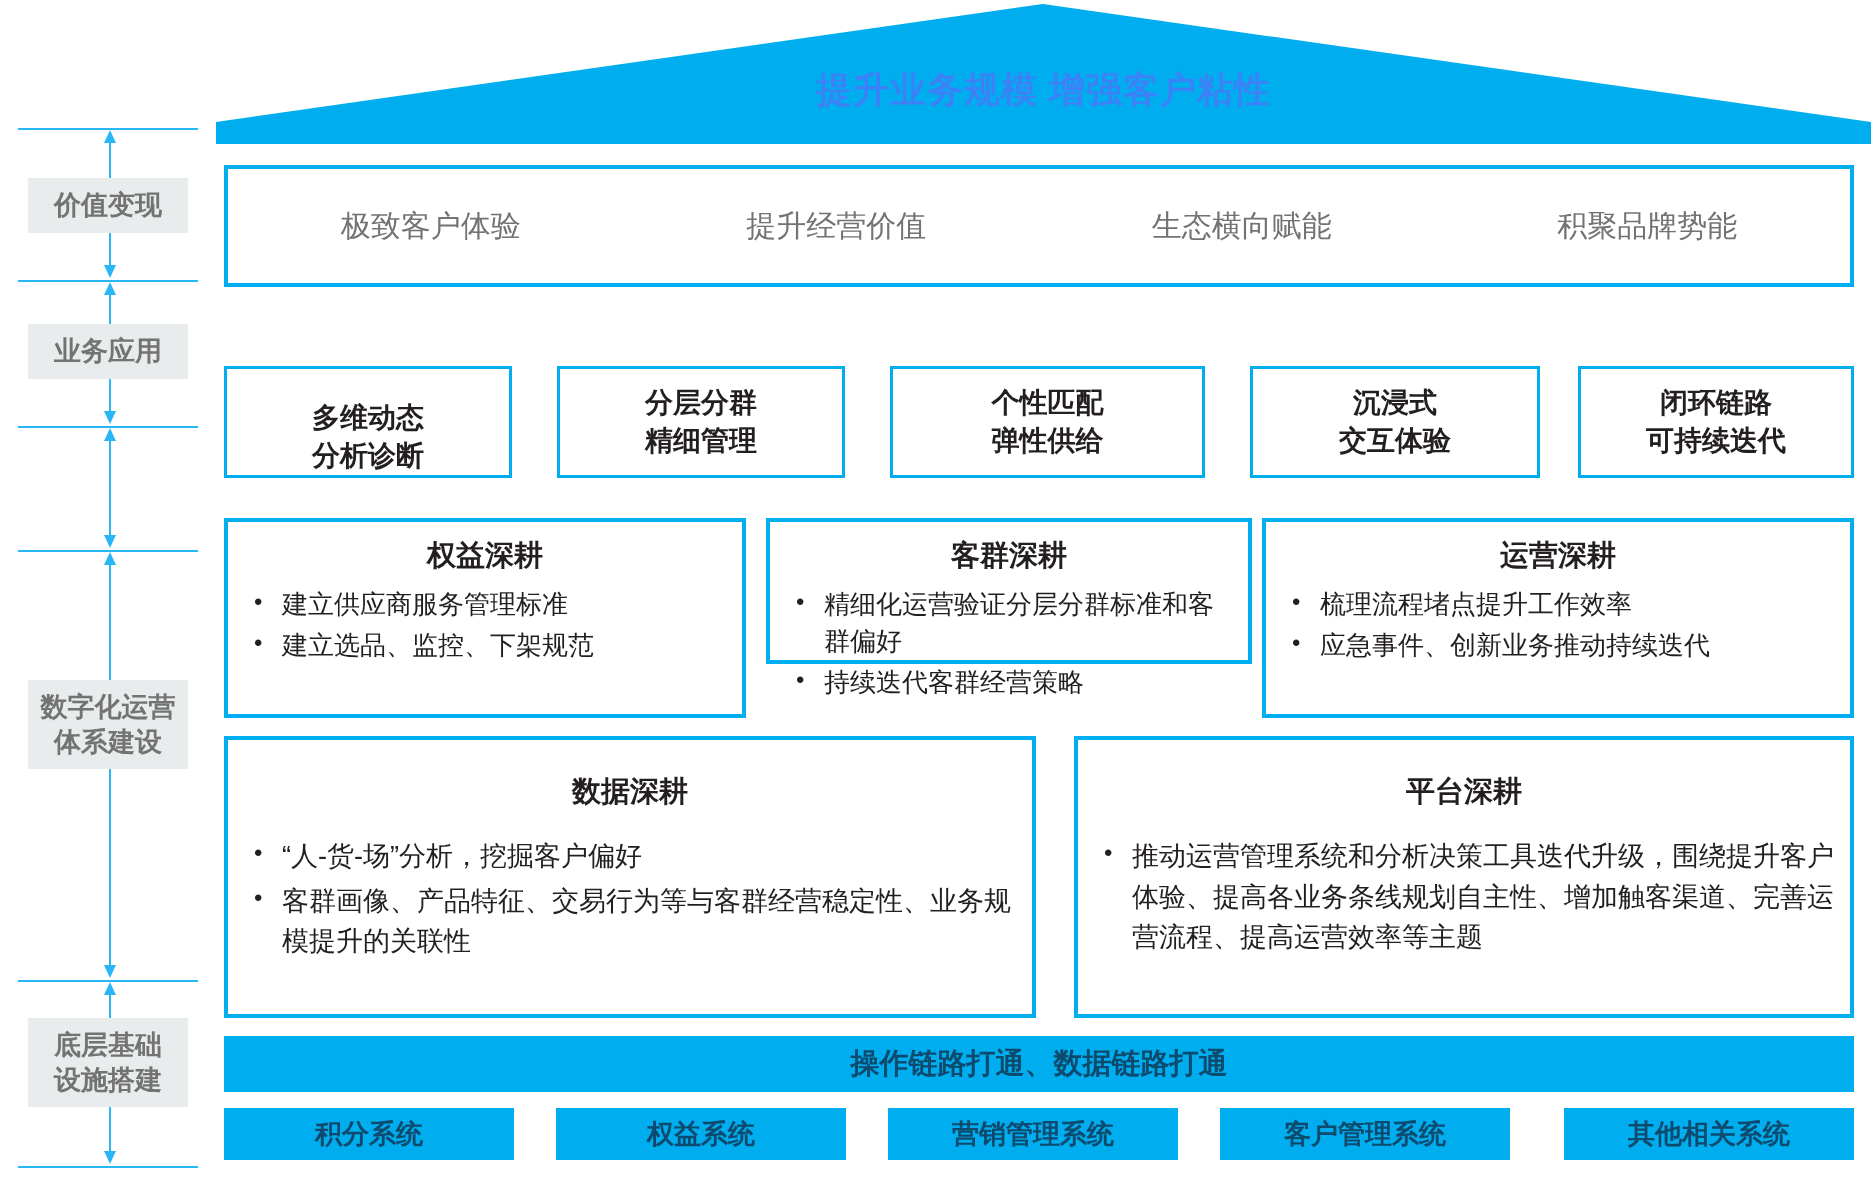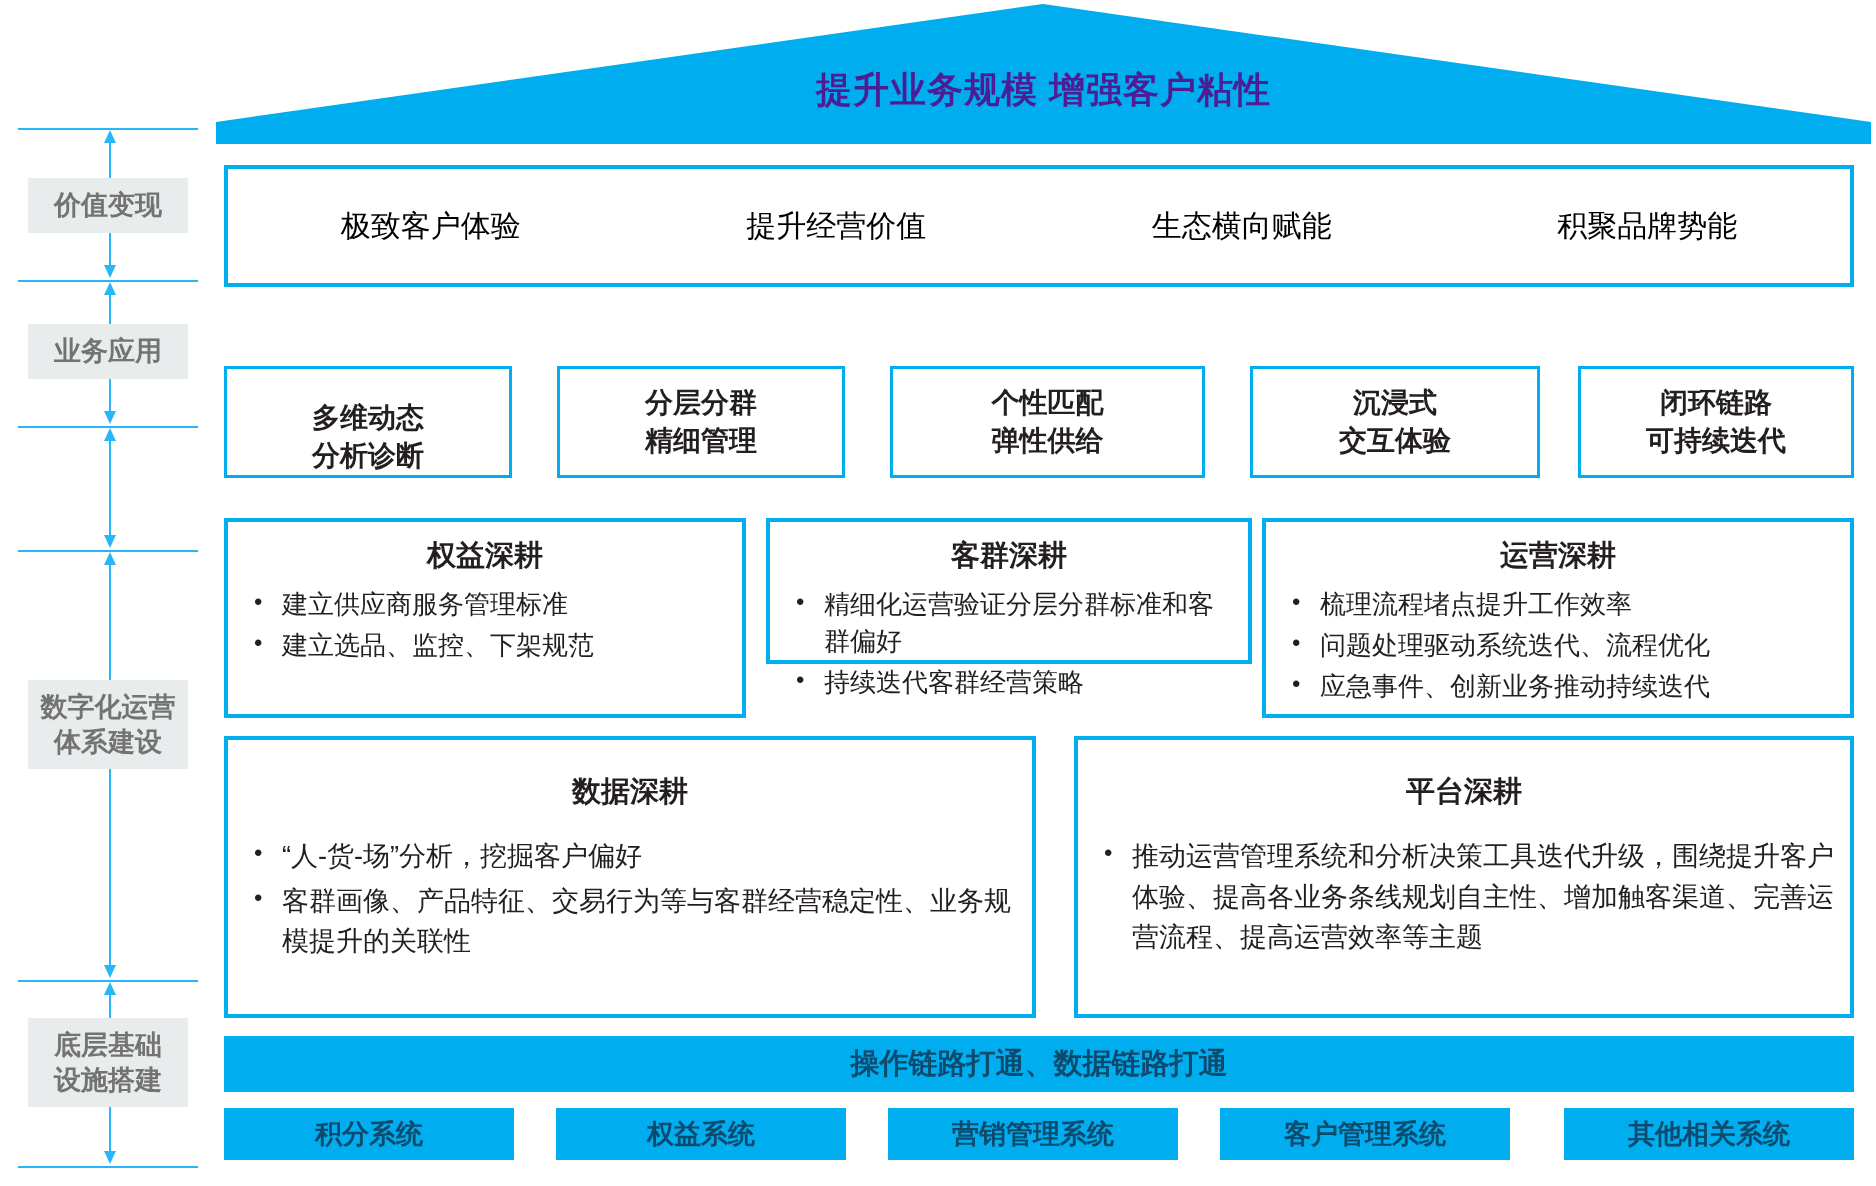--- a/index.html
+++ b/index.html
@@ -27,21 +27,21 @@
     width: 1655px;
     height: 140px;
   }
   .roof svg { display: block; }
   .roof-label {
     position: absolute;
     left: 0;
     top: 62px;
     width: 1655px;
     text-align: center;
-    color: #4c1d95;
+    color: #3b82f6;
     font-size: 36px;
     font-weight: bold;
     letter-spacing: 1px;
   }
 
   
   .axis-col {
     position: absolute;
     left: 18px;
     top: 128px;
@@ -83,21 +83,21 @@
     box-sizing: border-box;
     border: 4px solid #00aeef;
     background: #ffffff;
   }
 
   .value-band {
     display: flex;
     align-items: center;
     justify-content: space-around;
     font-size: 30px;
-    color: #000000;
+    color: #737373;
   }
   .value-band span { padding: 0 6px; }
 
   .app-box {
     display: flex;
     align-items: center;
     justify-content: center;
     text-align: center;
     font-size: 28px;
     font-weight: bold;
@@ -270,21 +270,20 @@
     <ul class="bullets">
       <li>精细化运营验证分层分群标准和客群偏好</li>
       <li>持续迭代客群经营策略</li>
     </ul>
   </div>
 
   <div class="box deep-box" style="left:1262px; top:518px; width:592px; height:200px;">
     <div class="deep-title">运营深耕</div>
     <ul class="bullets">
       <li>梳理流程堵点提升工作效率</li>
-      <li>问题处理驱动系统迭代、流程优化</li>
       <li>应急事件、创新业务推动持续迭代</li>
     </ul>
   </div>
 
   <div class="box deep-box" style="left:224px; top:736px; width:812px; height:282px; padding-top:32px;">
     <div class="deep-title wide">数据深耕</div>
     <ul class="bullets big">
       <li>“人-货-场”分析，挖掘客户偏好</li>
       <li>客群画像、产品特征、交易行为等与客群经营稳定性、业务规模提升的关联性</li>
     </ul>

